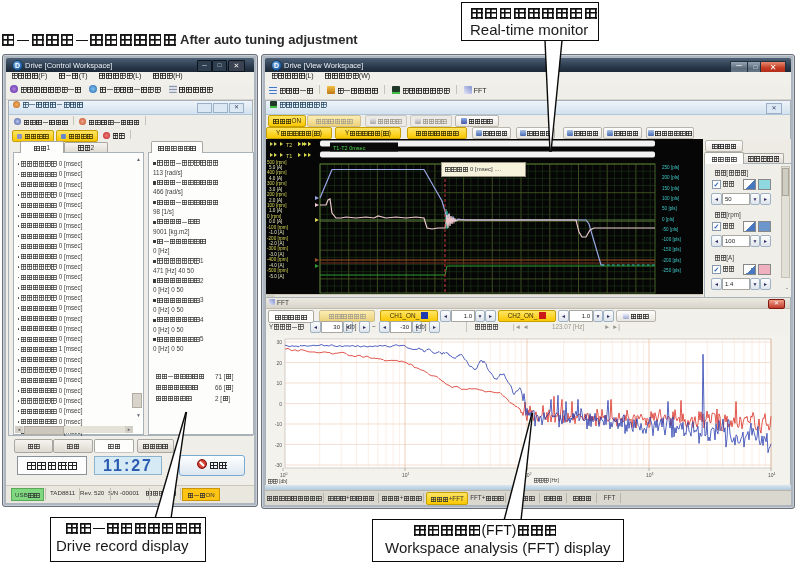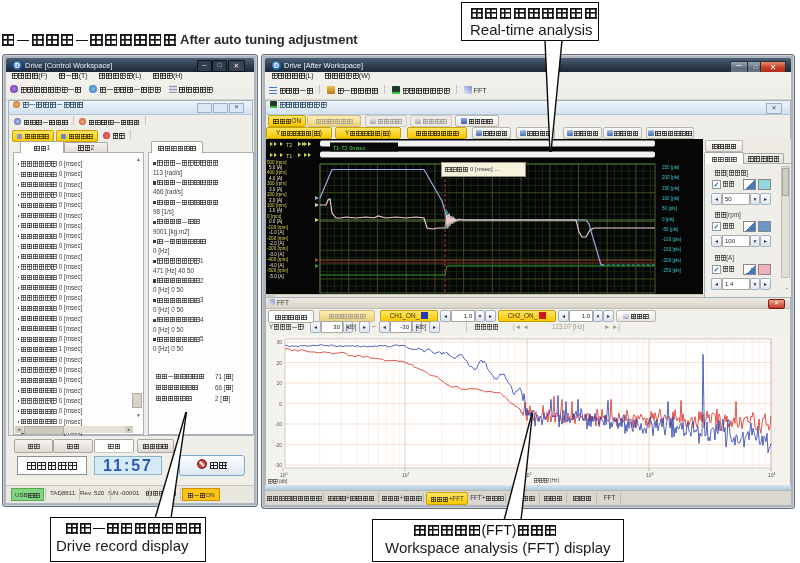--- a/index.html
+++ b/index.html
@@ -167,21 +167,21 @@
 <div class="srow ab" style="left:66px;top:241.5px">2 [<b></b>]</div>
    </div>
   </div>
 
   <div class="tab" style="left:8px;top:367px;width:37px;height:12px;line-height:12px;border-bottom:1px solid #a8a8a0;border-radius:2px"><b></b><b></b></div>
   <div class="tab" style="left:47px;top:367px;width:38px;height:12px;line-height:12px;border-bottom:1px solid #a8a8a0;border-radius:2px"><b></b><b></b></div>
   <div class="tab on" style="left:88px;top:367px;width:38px;height:12px;line-height:12px;border-bottom:1px solid #c8c8c0;border-radius:2px"><b></b><b></b></div>
   <div class="tab" style="left:131px;top:367px;width:35px;height:12px;line-height:12px;border-bottom:1px solid #a8a8a0;border-radius:2px"><b></b><b></b><b></b><b></b></div>
 
   <div class="ab" style="left:11px;top:384px;width:68px;height:17px;background:#fdfdfd;border:1px solid #8a9298;font-size:10.5px;font-weight:bold;color:#222;text-align:center;line-height:17px"><b></b><b></b><b></b><b></b><b></b></div>
-  <div class="ab" style="left:88px;top:384px;width:66px;height:17px;background:#d6eaf6;border:1px solid #8cb2cc;font-size:16px;font-weight:bold;color:#2b5cb0;text-align:center;line-height:17px;letter-spacing:2px">11:57</div>
+  <div class="ab" style="left:88px;top:384px;width:66px;height:17px;background:#d6eaf6;border:1px solid #8cb2cc;font-size:16px;font-weight:bold;color:#2b5cb0;text-align:center;line-height:17px;letter-spacing:2px">11:27</div>
   <div class="ab" style="left:173px;top:383px;width:64px;height:19px;background:linear-gradient(#feffff,#dde7f0);border:1px solid #7aaad2;border-radius:3px;font-size:9px;color:#222;text-align:center;line-height:19px"><span style="display:inline-block;width:8px;height:8px;border-radius:50%;background:radial-gradient(#f07060,#b81810);vertical-align:-1px;margin-right:3px;border:1px solid #801008;position:relative"><span style="position:absolute;left:1px;top:3px;width:6px;height:1.6px;background:#fff;transform:rotate(45deg)"></span></span><b></b><b></b></div>
 
   <div class="ab" style="left:0;bottom:0;width:248px;height:17px;background:#eae7df;border-top:1px solid #c9c5bb;font-size:6.2px;color:#333">
    <span class="ab" style="left:5px;top:2px;width:31px;height:11px;background:#7fd87f;border:1px solid #58a858;text-align:center;line-height:11px">USB<b></b><b></b></span>
    <span class="ab" style="left:44px;top:3px">TAD8811</span>
    <span class="ab" style="left:74px;top:3px">Rev. 520</span>
    <span class="ab" style="left:102px;top:3px">S/N -00001</span>
    <span class="ab" style="left:140px;top:3px"><b></b><b></b><b></b><b></b><b></b></span>
    <span class="ab" style="left:176px;top:2px;width:36px;height:11px;background:#ffc413;border:1px solid #c89400;text-align:center;line-height:11px"><b></b><b class="l"></b><b></b>ON</span>
    <span class="ab" style="left:39px;top:2px;width:1px;height:12px;background:#c5c1b7"></span>
@@ -189,21 +189,21 @@
    <span class="ab" style="left:104px;top:2px;width:1px;height:12px;background:#c5c1b7"></span>
    <span class="ab" style="left:143px;top:2px;width:1px;height:12px;background:#c5c1b7"></span>
    <span class="ab" style="left:174px;top:2px;width:1px;height:12px;background:#c5c1b7"></span>
   </div>
  </div>
 </div>
 
 <div class="win" style="left:261px;top:54px;width:532px;height:453px">
  <div class="tbar">
         <span class="wico">D</span>
-        <span class="tt">Drive [After Workspace]</span>
+        <span class="tt">Drive [View Workspace]</span>
   <span class="capb cgrey" style="right:43px;width:16px;line-height:8px;color:#fff">─</span>
   <span class="capb cgrey" style="right:27px;width:15px;font-size:6px;color:#fff">□</span>
   <span class="capb cred" style="right:5px;font-size:8px;line-height:11px">✕</span>
  </div>
  <div class="cont">
   <div class="mbar"><span style="margin-left:6px"><b></b><b></b><b></b><b></b><b></b>(L)</span><span><b></b><b></b><b></b><b></b><b></b>(W)</span></div>
   <div class="tool">
    <span class="ic" style="background:repeating-linear-gradient(0deg,#4878c0 0 1px,#e8eef8 1px 3px)"></span><span style="margin-right:1px"><b></b><b></b><b></b><b class="l"></b><b></b></span>
    <span class="sep"></span><span class="ic" style="background:linear-gradient(#f0c040,#c07818)"></span><span style="margin-right:1px"><b></b><b class="l"></b><b></b><b></b><b></b><b></b></span>
    <span class="sep"></span><span class="ic" style="background:#203828;box-shadow:inset 0 -2px #40c040"></span><span style="margin-right:1px"><b></b><b></b><b></b><b></b><b></b><b></b><b></b></span>
@@ -532,21 +532,21 @@
  <line x1="562" y1="40.5" x2="551" y2="152" stroke="#0a0a0a" stroke-width="1.4"></line>
  <polygon points="155,519 171,519 186,412" fill="#fff"></polygon>
  <line x1="155" y1="518.5" x2="186" y2="412" stroke="#0a0a0a" stroke-width="1.4"></line>
  <line x1="171" y1="518.5" x2="186.5" y2="412" stroke="#0a0a0a" stroke-width="1.4"></line>
  <polygon points="504,521 521,521 532,413" fill="#fff"></polygon>
  <line x1="504" y1="520.5" x2="532" y2="413" stroke="#0a0a0a" stroke-width="1.4"></line>
  <line x1="521" y1="520.5" x2="532.5" y2="413" stroke="#0a0a0a" stroke-width="1.4"></line>
 </svg>
 <div class="callout" style="left:461px;top:2px;width:136px;height:37px">
  <div style="margin:2px 0 0 8px;font-size:14.5px;color:#111"><b></b><b></b><b></b><b></b><b></b><b></b><b></b><b></b><b></b></div>
- <div style="margin:0 0 0 8px;font-size:15px;color:#1a1a1a">Real-time analysis</div>
+ <div style="margin:0 0 0 8px;font-size:15px;color:#1a1a1a">Real-time monitor</div>
 </div>
 <div class="callout" style="left:50px;top:517px;width:154px;height:43px">
  <div style="margin:2px 0 0 14px;font-size:14px;color:#111"><b></b><b></b><b class="l"></b><b></b><b></b><b></b><b></b><b></b><b></b><b></b></div>
  <div style="margin:1px 0 0 5px;font-size:15px;color:#1a1a1a">Drive record display</div>
 </div>
 <div class="callout" style="left:372px;top:519px;width:250px;height:41px">
  <div style="margin:2px 0 0 40px;font-size:14px;color:#111"><b></b><b></b><b></b><b></b><b></b>(FFT)<b></b><b></b><b></b></div>
  <div style="margin:1px 0 0 12px;font-size:15px;color:#1a1a1a">Workspace analysis (FFT) display</div>
 </div>
 

